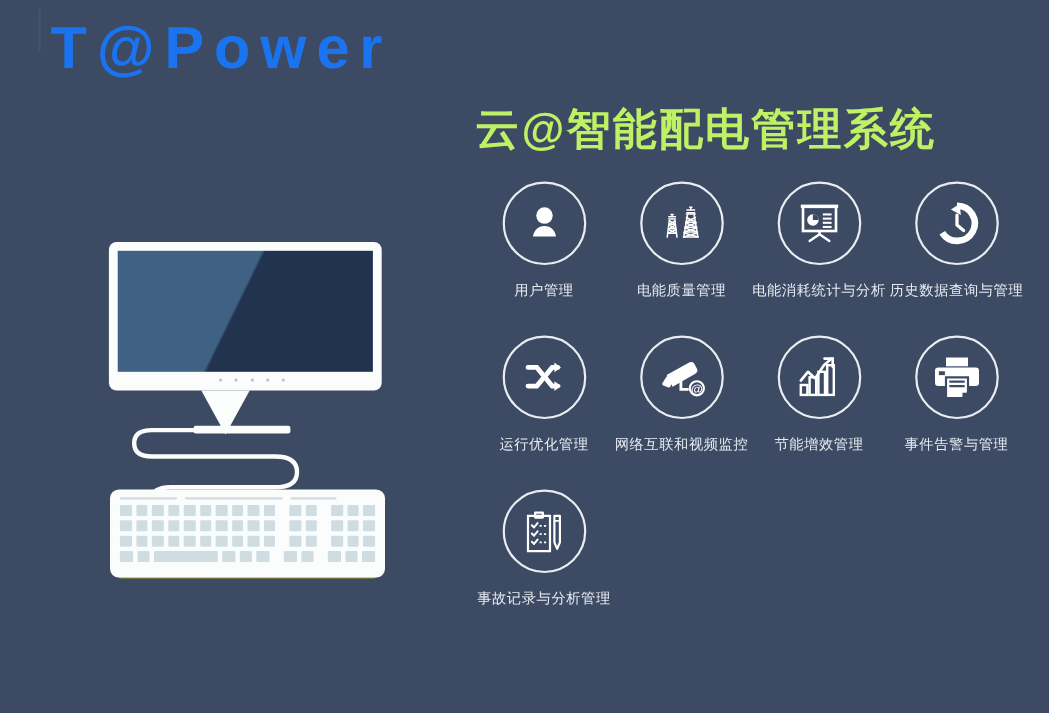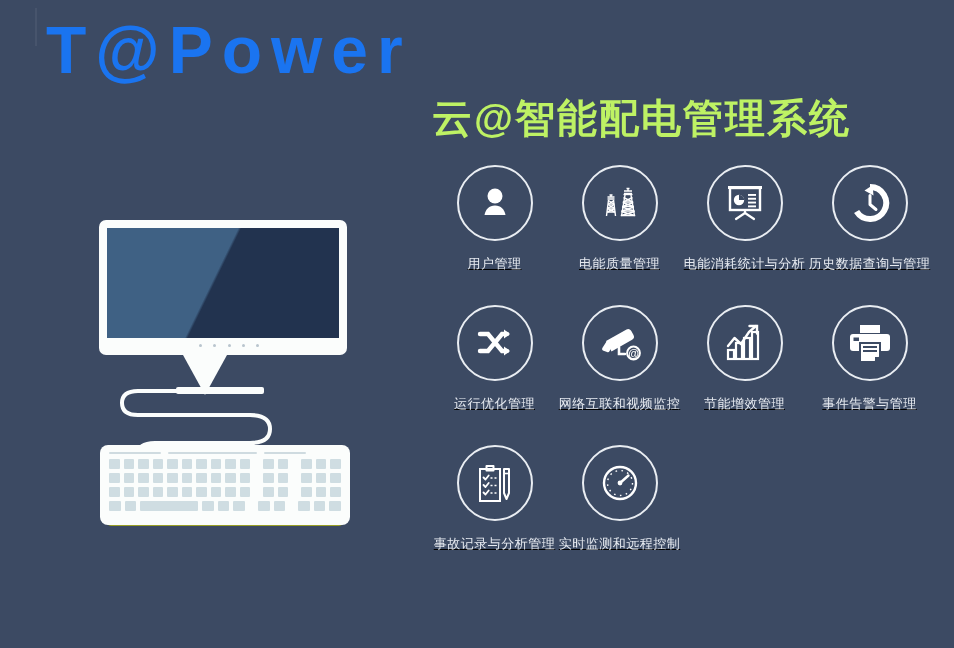--- a/index.html
+++ b/index.html
@@ -31,21 +31,21 @@
     width: 2px;
     height: 38px;
     background: rgba(255,255,255,0.06);
   }
 
   
   .brand-title {
     position: absolute;
     left: 46px;
     top: 17px;
-    font-size: 66px;
+    font-size: 54px;
     font-weight: bold;
     color: #1a74f0;
     letter-spacing: 9px;
     line-height: 1;
     white-space: nowrap;
   }
   .brand-subtitle {
     position: absolute;
     left: 432px;
     top: 98px;
@@ -187,21 +187,20 @@
     top: 165px;
     width: 500px;
     display: grid;
     grid-template-columns: repeat(4, 1fr);
     grid-row-gap: 32px;
   }
   .feature {
     display: flex;
     flex-direction: column;
     align-items: center;
-    text-decoration: underline;
   }
   .feature-circle {
     width: 76px;
     height: 76px;
     border: 2px solid #e9edf2;
     border-radius: 50%;
     display: flex;
     align-items: center;
     justify-content: center;
     box-sizing: border-box;
@@ -461,26 +460,15 @@
           <path d="M10.5 24 l2 2 3.2 -4" stroke-width="1.8" stroke-linecap="round" stroke-linejoin="round"></path>
           <path d="M10.5 31.5 l2 2 3.2 -4" stroke-width="1.8" stroke-linecap="round" stroke-linejoin="round"></path>
           <path d="M17.5 17 h7 M17.5 24.5 h7 M17.5 32 h7" stroke-width="1.5" stroke-dasharray="2 2"></path>
           <path d="M31 8 h5 v24 l-2.5 6 -2.5 -6 z" stroke-linejoin="round"></path>
           <path d="M31 12.5 h5" stroke-width="1.6"></path>
         </svg>
       </div>
       <div class="feature-label">事故记录与分析管理</div>
     </div>
 
-    <div class="feature">
-      <div class="feature-circle">
-        <svg width="44" height="44" viewBox="0 0 44 44" fill="none" stroke="#fff">
-          <circle cx="22" cy="22" r="16" stroke-width="2.4"></circle>
-          <circle cx="22" cy="22" r="12.5" stroke-width="1.4" stroke-dasharray="1.6 4.4"></circle>
-          <path d="M22 22 L30.5 14.5" stroke-width="2.4" stroke-linecap="round"></path>
-          <circle cx="22" cy="22" r="2.4" fill="#fff" stroke="none"></circle>
-        </svg>
-      </div>
-      <div class="feature-label">实时监测和远程控制</div>
-    </div>
 
   </div>
 </div>
 
 </body></html>

